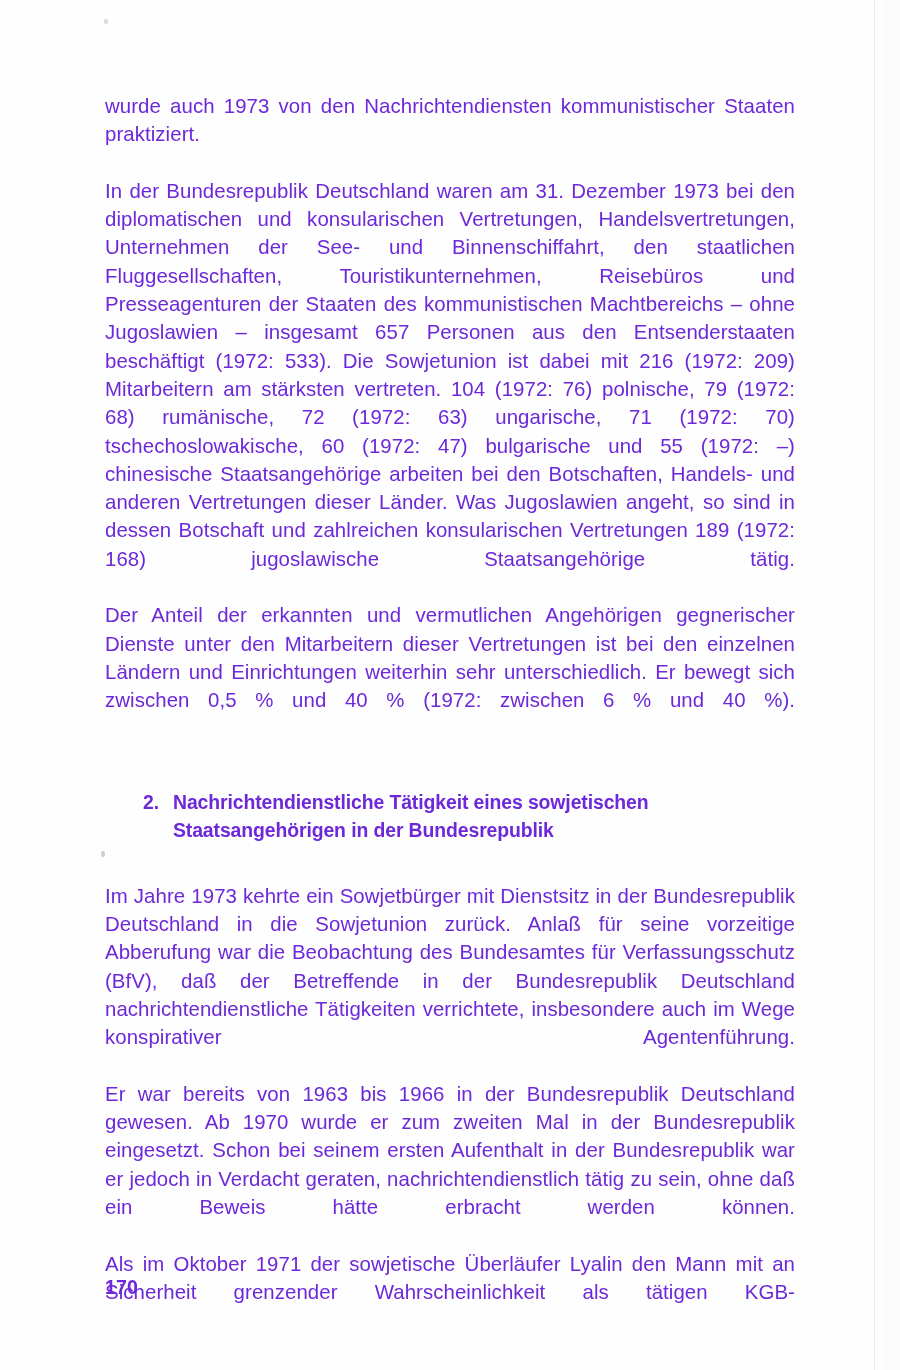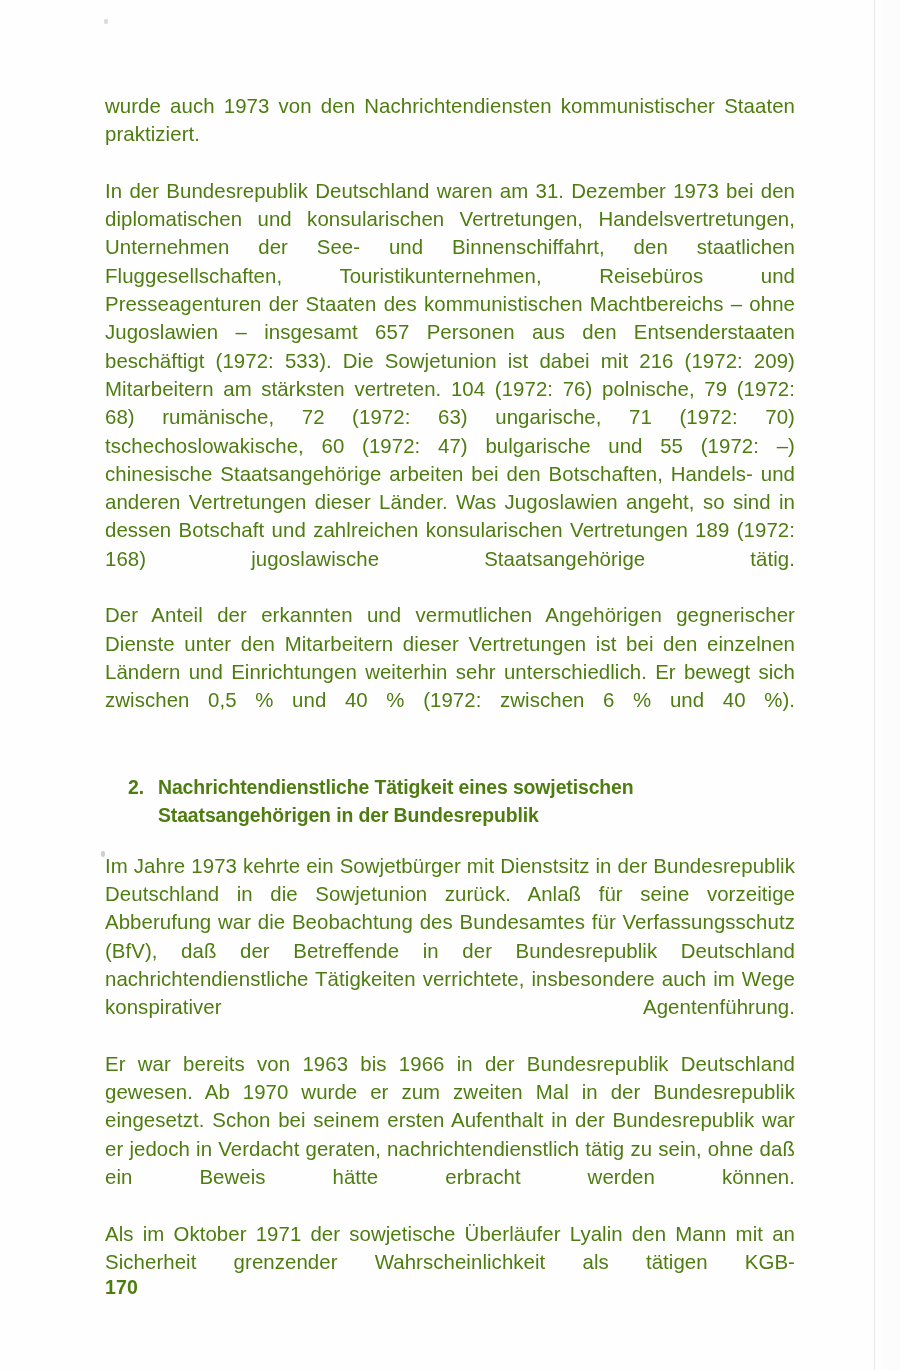--- a/index.html
+++ b/index.html
@@ -9,21 +9,21 @@
     background: #ffffff;
   }
   .page {
     position: relative;
     width: 900px;
     height: 1370px;
     margin: 0 auto;
     background: #fefefe;
     overflow: hidden;
     font-family: "Liberation Sans", sans-serif;
-    color: #4d7c0f;
+    color: #6d28d9;
     -webkit-font-smoothing: antialiased;
   }
   
   .page-edge {
     position: absolute;
     top: 0;
     left: 874px;
     width: 1px;
     height: 1370px;
     background: #e8e8e8;
@@ -75,21 +75,21 @@
     hyphens: manual;
   }
   
   p.body::after {
     content: "";
     display: inline-block;
     width: 100%;
   }
 
   .heading {
-    margin: 0;
+    margin: 15px;
     padding-left: 23px;
     font-size: 19.4px;
     line-height: 28.4px;
     font-weight: bold;
     letter-spacing: -0.1px;
     text-align: left;
     font-stretch: condensed;
   }
   .heading .num {
     display: inline-block;

